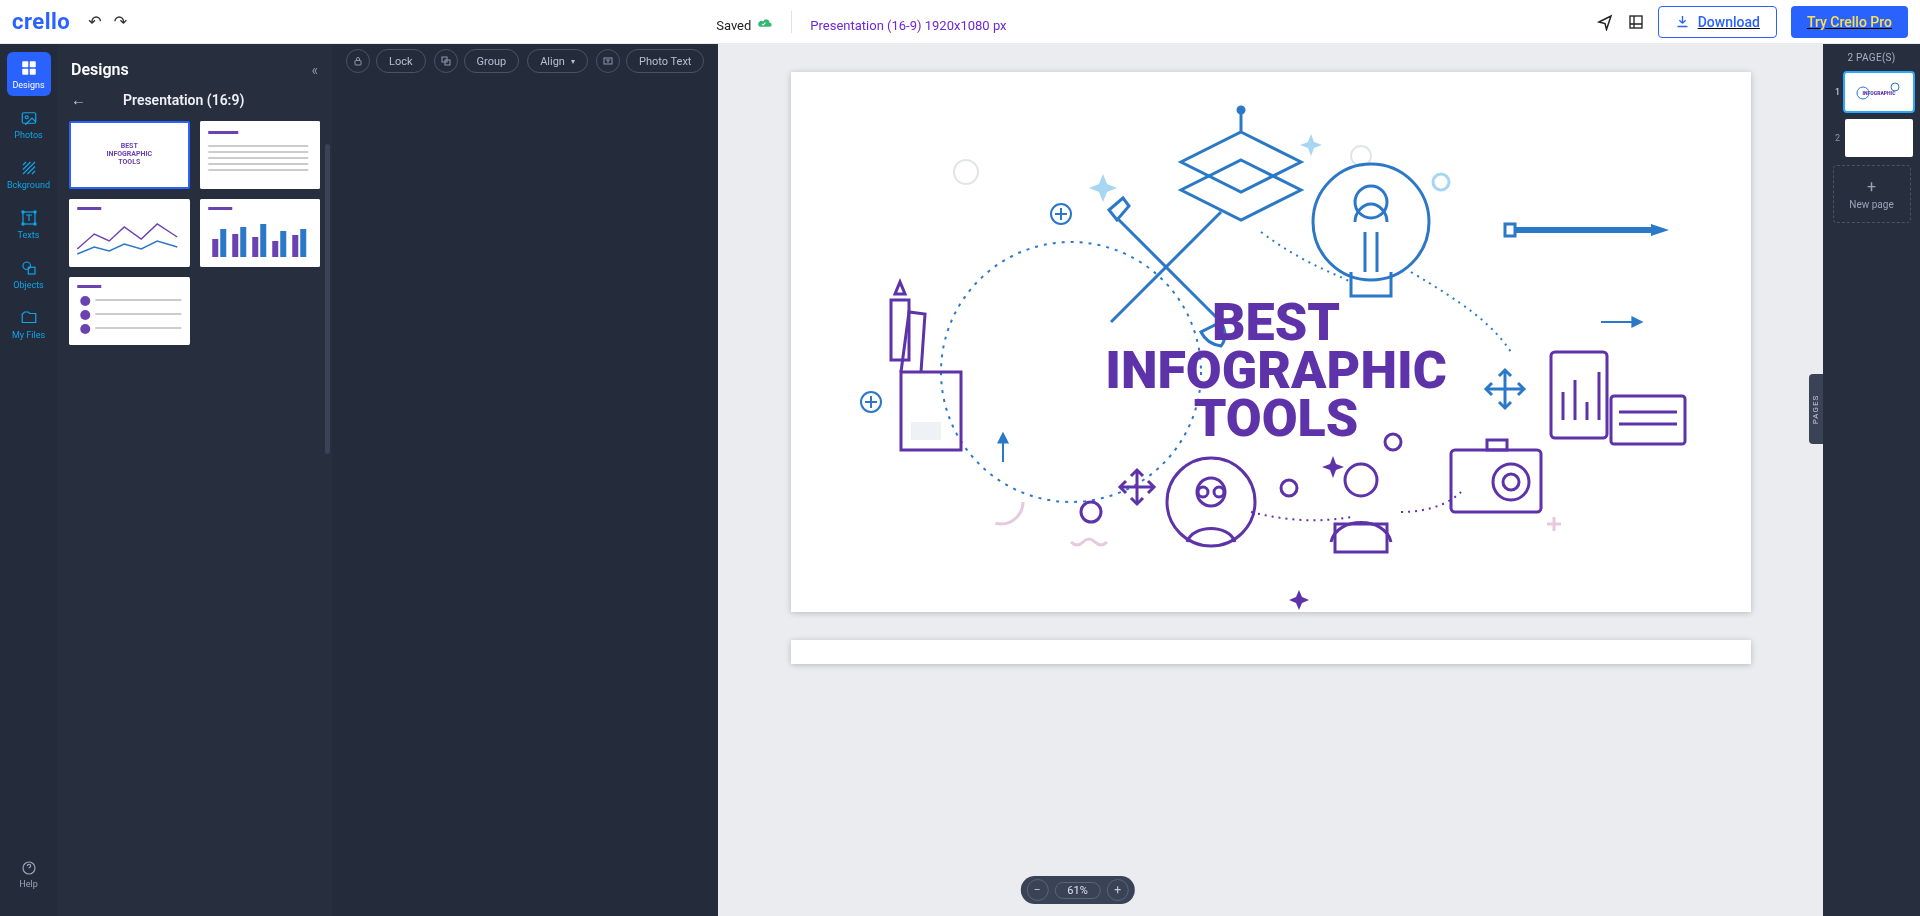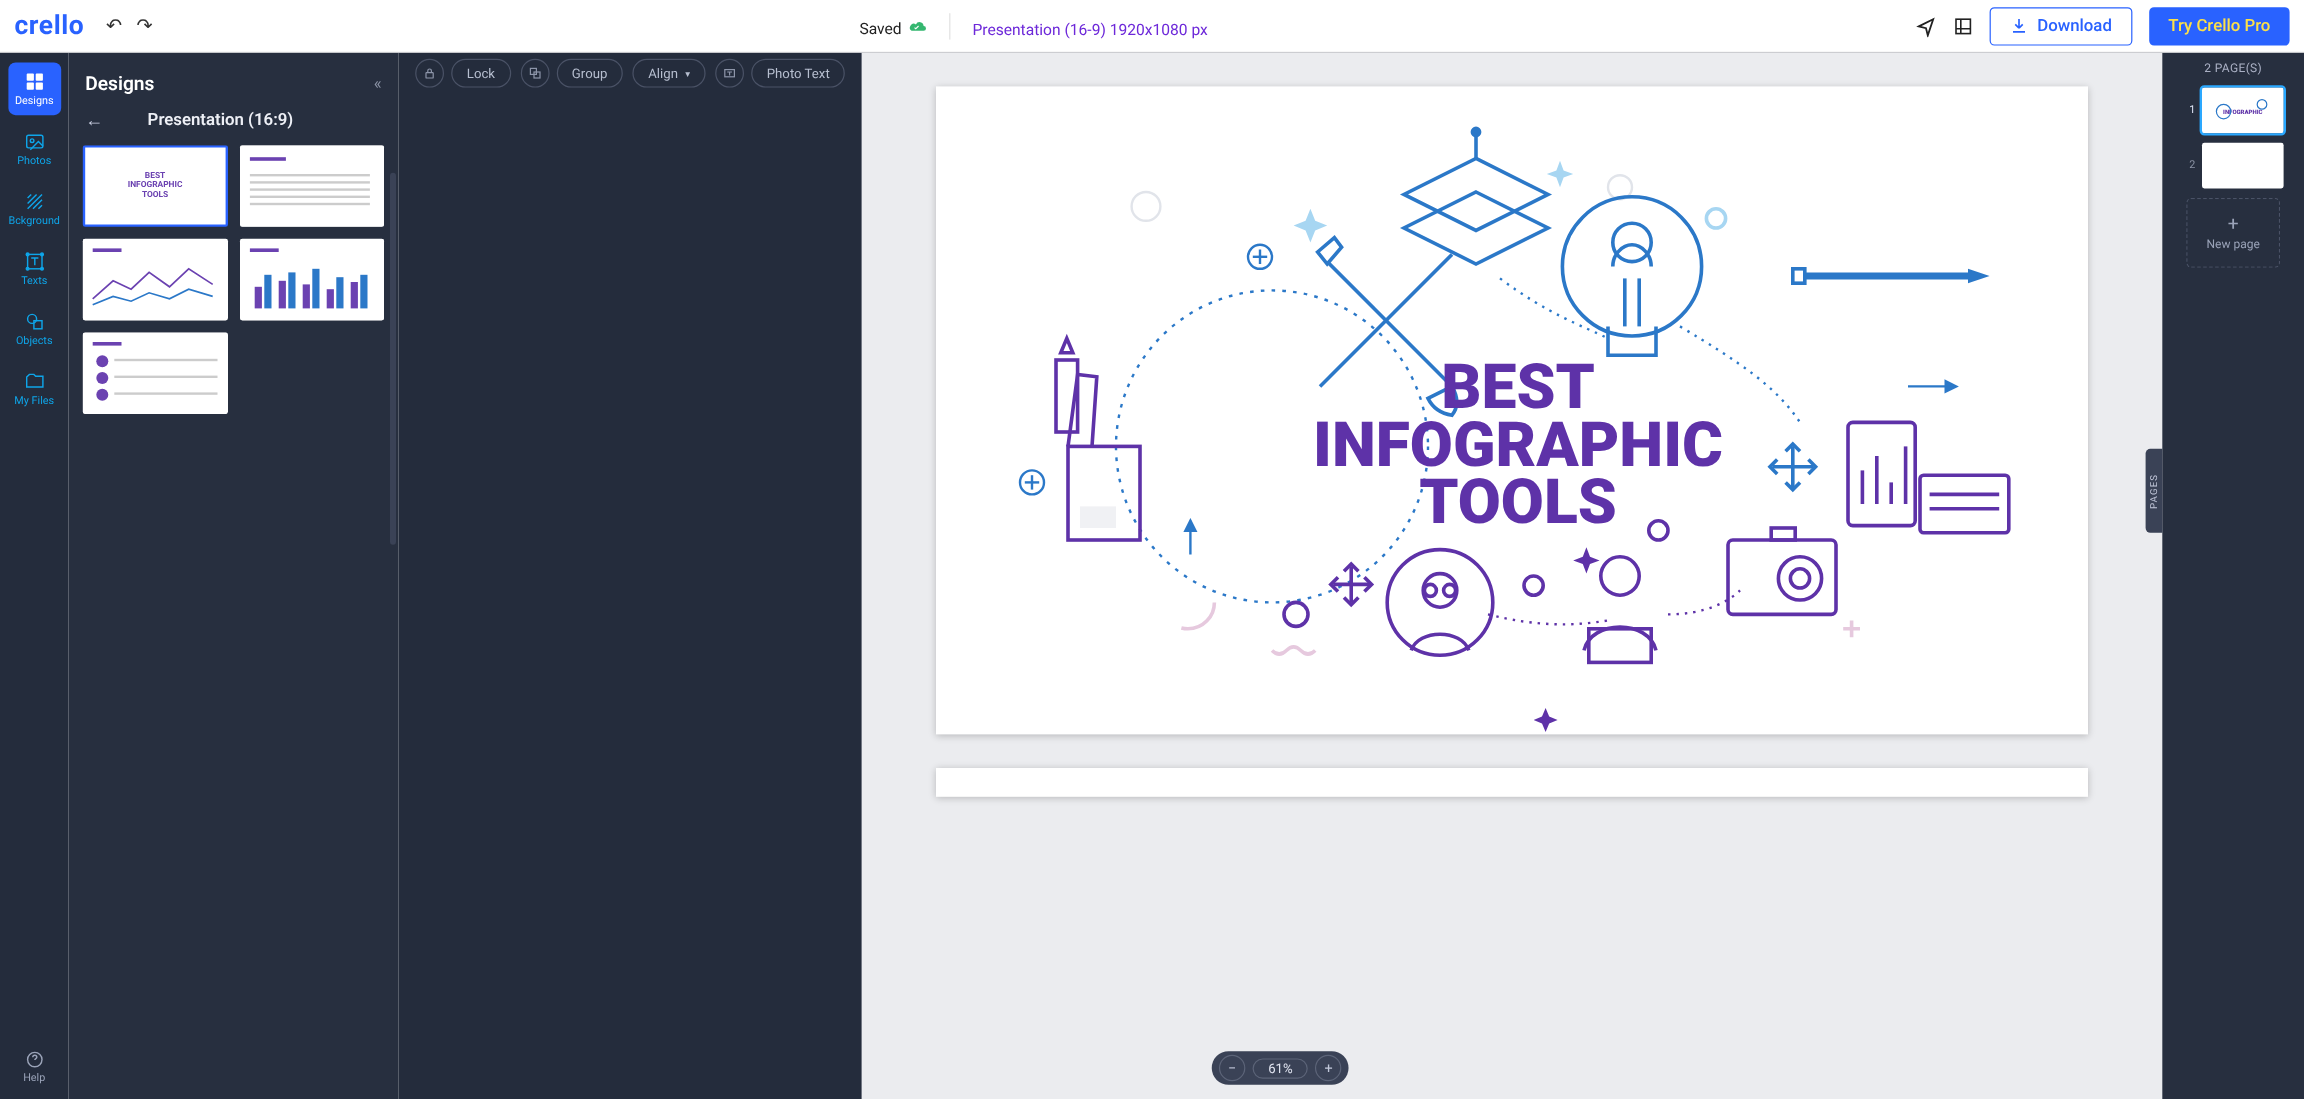--- a/index.html
+++ b/index.html
@@ -9,37 +9,37 @@
 
 .top-header { height:44px; background:#fff; border-bottom:1px solid #eaeaea; display:flex; align-items:center; padding:0 12px; }
 .logo { font-size:22px; font-weight:700; color:#2962ff; letter-spacing:.5px; margin-right:18px; }
 .history { display:flex; gap:12px; }
 .history span { font-size:16px; color:#333; cursor:pointer; }
 .header-center { flex:1; display:flex; align-items:flex-end; justify-content:center; gap:18px; }
 .saved-status { display:flex; align-items:center; gap:6px; font-size:13px; color:#222; }
 .cloud-icon svg { width:16px; height:12px; }
 .divider-v { width:1px; height:22px; background:#e2e2e2; }
 .doc-title { font-size:13px; color:#6d28d9; }
-.header-right { display:flex; align-items:center; gap:14px; }
+.header-right { display:flex; align-items:center; gap:14px;text-decoration:underline; }
 .header-icn { cursor:pointer; display:flex; align-items:center; }
 .download-btn { display:flex; align-items:center; gap:8px; border:1.5px solid #2962ff; color:#2962ff; background:#fff; border-radius:4px; padding:7px 16px; font-size:14px; font-weight:500; cursor:pointer; }
 .download-btn svg { width:15px; height:15px; }
 .pro-btn { background:#2962ff; color:#fde047; border:none; border-radius:4px; padding:8px 16px; font-size:14px; font-weight:500; cursor:pointer; }
 
 
 .app-body { flex:1; display:flex; min-height:0; }
 
 
 .tool-rail { width:57px; background:#242c3c; display:flex; flex-direction:column; align-items:center; padding-top:8px; }
 .tool-item { width:44px; height:44px; border-radius:6px; display:flex; flex-direction:column; align-items:center; justify-content:center; gap:3px; cursor:pointer; margin-bottom:6px; color:#0ea5e9; }
 .tool-item.active { background:#2962ff; color:#fff; }
 .tool-item svg { width:18px; height:18px; }
 .tool-label { font-size:9px; color:inherit; }
 .rail-spacer { flex:1; }
-.help-item { width:44px; height:44px; display:flex; flex-direction:column; align-items:center; justify-content:center; gap:3px; cursor:pointer; color:#9aa3b8; margin-bottom:5px; }
+.help-item { width:44px; height:44px; display:flex; flex-direction:column; align-items:center; justify-content:center; gap:3px; cursor:pointer; color:#9aa3b8; margin-bottom:20px; }
 .help-item svg { width:16px; height:16px; }
 
 
 .side-panel { width:275px; background:#272f3f; color:#fff; display:flex; flex-direction:column; position:relative; }
 .panel-head { display:flex; align-items:center; justify-content:space-between; padding:16px 14px 12px 14px; }
 .panel-title { font-size:16px; font-weight:600; }
 .collapse-btn { color:#8c94a6; font-size:14px; cursor:pointer; }
 .panel-sub { display:flex; align-items:center; gap:10px; padding:0 14px 12px 14px; }
 .back-arrow { font-size:15px; color:#c9cee0; cursor:pointer; }
 .sub-title { font-size:14px; font-weight:600; color:#eef0f6;padding-left:27px; }
@@ -59,21 +59,21 @@
 .page-card { width:960px; height:540px; background:#fff; box-shadow:0 1px 6px rgba(0,0,0,.22); position:relative; }
 .page-card.second { height:24px; overflow:hidden; }
 .page-canvas-svg { width:100%; height:100%; }
 
 
 .zoom-bar { position:absolute; bottom:12px; left:50%; transform:translateX(-50%); background:#3a4256; border-radius:18px; height:28px; display:flex; align-items:center; gap:6px; padding:0 6px; }
 .zoom-btn { width:22px; height:22px; border-radius:50%; border:1px solid #5c6478; color:#c2c8da; display:flex; align-items:center; justify-content:center; font-size:12px; cursor:pointer; }
 .zoom-pill { border:1px solid #5c6478; color:#dfe3ef; border-radius:12px; padding:1px 12px; font-size:11px; }
 
 
-.pages-rail { width:118px; background:#272f3f; display:flex; flex-direction:column; align-items:center; padding-top:8px; gap:8px; position:relative; }
+.pages-rail { width:97px; background:#272f3f; display:flex; flex-direction:column; align-items:center; padding-top:8px; gap:8px; position:relative; }
 .pages-count { font-size:10px; color:#aab0c4; letter-spacing:.3px; margin-bottom:2px; }
 .page-row { display:flex; align-items:center; gap:5px; }
 .page-num { width:10px; font-size:9px; color:#8c94a6; text-align:right; }
 .page-mini { width:68px; height:38px; background:#fff; border-radius:2px; cursor:pointer; }
 .page-row.active .page-mini { outline:2px solid #2aa8ff; }
 .page-row.active .page-num { color:#dfe5f5; }
 .new-page { width:78px; height:58px; border:1px dashed #4a5266; border-radius:4px; display:flex; flex-direction:column; align-items:center; justify-content:center; gap:4px; color:#9aa3b8; font-size:10px; cursor:pointer; }
 .new-page .plus { font-size:16px; line-height:1; }
 .pages-tab { position:absolute; left:-14px; top:330px; width:14px; height:70px; background:#3a4256; border-radius:4px 0 0 4px; display:flex; align-items:center; justify-content:center; }
 .pages-tab-label { font-size:8px; color:#c3c8da; letter-spacing:1px; transform:rotate(-90deg); white-space:nowrap; }

